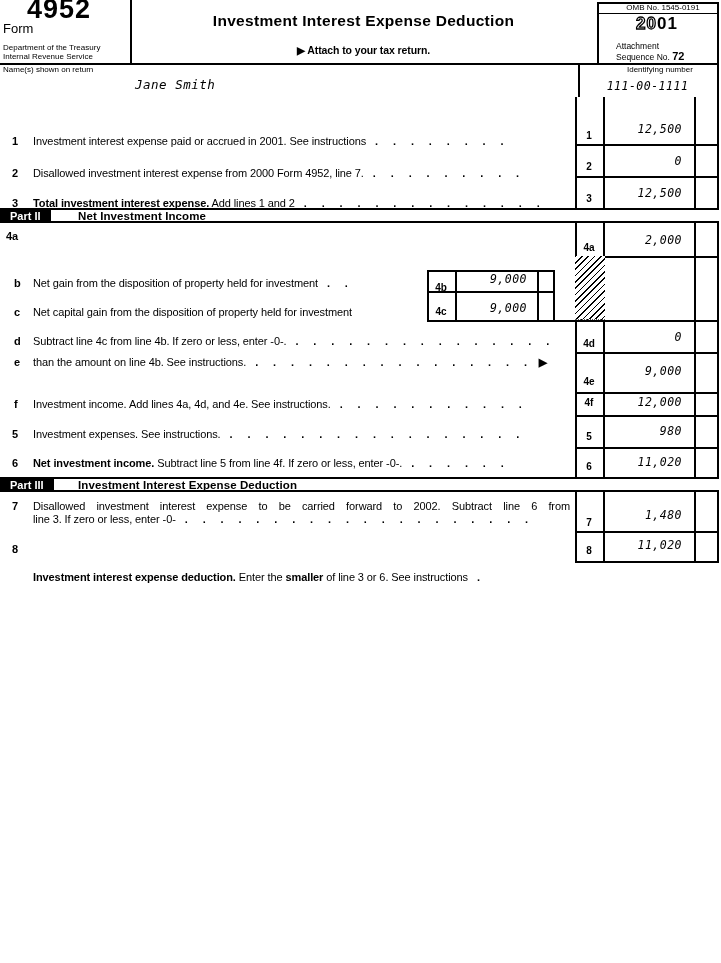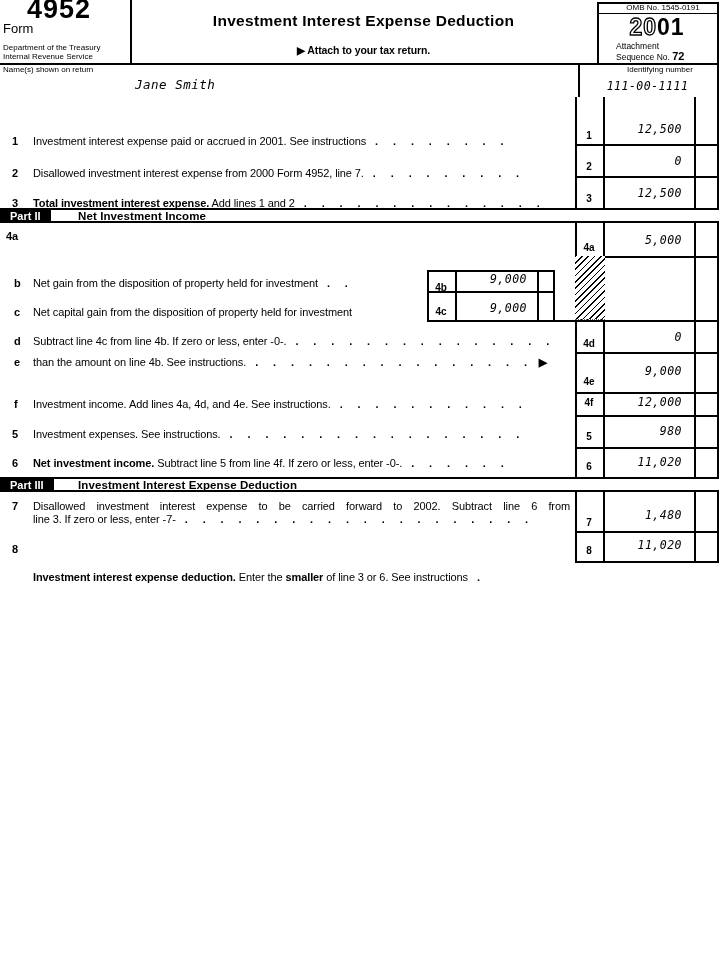--- a/index.html
+++ b/index.html
@@ -21,21 +21,21 @@
        border-top:2px solid #000;border-bottom:2px solid #000;box-sizing:border-box;}
   .plabel{position:absolute;left:0;top:0;bottom:0;background:#000;color:#fff;
           font-weight:bold;font-size:11px;padding:0 10px;display:flex;align-items:center;}
   .ptitle{position:absolute;left:78px;top:0;bottom:0;display:flex;align-items:center;
           font-weight:bold;font-size:11.5px;letter-spacing:0.1px;}
   .lbl{position:absolute;font-size:8px;}
   .hatch{position:absolute;left:575px;top:256px;width:30px;height:64px;
          background:repeating-linear-gradient(135deg,#000 0,#000 1.2px,#fff 1.2px,#fff 4.5px);
          border-bottom:1px dotted #555;box-sizing:border-box;}
   .year{position:absolute;left:597px;top:14px;width:120px;text-align:center;
-        font-size:23px;font-weight:bold;letter-spacing:1px;}
+        font-size:17px;font-weight:bold;letter-spacing:1px;}
   .year .outline{color:#fff;-webkit-text-stroke:1.3px #000;}
 </style>
 </head>
 <body>
 
 <div class="page">
 
   <div class="vl" style="left:130px;top:0;height:63px;"></div>
   <div class="hl" style="left:597px;top:2px;width:122px;"></div>
   <div class="vl" style="left:597px;top:2px;height:61px;"></div>
@@ -108,21 +108,21 @@
   <span class="ref" style="left:575px;top:161px;">2</span>
   <span class="val" style="left:601px;top:154px;width:81px;">0</span>
 
   <span class="num" style="left:12px;top:197px;">3</span>
   <div class="t" style="left:33px;top:197px;width:555px;"><span class="b">Total investment interest expense.</span><span> Add lines 1 and 2</span><span class="dots">. . . . . . . . . . . . . .</span></div>
   <span class="ref" style="left:575px;top:193px;">3</span>
   <span class="val" style="left:601px;top:186px;width:81px;">12,500</span>
 
   <span class="num" style="left:6px;top:230px;">4a</span>
   <span class="ref" style="left:575px;top:242px;">4a</span>
-  <span class="val" style="left:601px;top:233px;width:81px;">5,000</span>
+  <span class="val" style="left:601px;top:233px;width:81px;">2,000</span>
 
   <span class="num" style="left:14px;top:277px;">b</span>
   <div class="t" style="left:33px;top:277px;width:390px;"><span>Net gain from the disposition of property held for investment</span><span class="dots">. .</span></div>
   <span class="ref" style="left:427px;top:282px;">4b</span>
   <span class="val" style="left:457px;top:272px;width:70px;">9,000</span>
 
   <span class="num" style="left:14px;top:306px;">c</span>
   <div class="t" style="left:33px;top:306px;width:390px;"><span>Net capital gain from the disposition of property held for investment</span></div>
   <span class="ref" style="left:427px;top:306px;">4c</span>
   <span class="val" style="left:457px;top:301px;width:70px;">9,000</span>
@@ -151,21 +151,21 @@
   <span class="val" style="left:601px;top:424px;width:81px;">980</span>
 
   <span class="num" style="left:12px;top:457px;">6</span>
   <div class="t" style="left:33px;top:457px;width:555px;"><span class="b">Net investment income.</span><span> Subtract line 5 from line 4f. If zero or less, enter -0-.</span><span class="dots">. . . . . .</span></div>
   <span class="ref" style="left:575px;top:461px;">6</span>
   <span class="val" style="left:601px;top:455px;width:81px;">11,020</span>
 
   <span class="num" style="left:12px;top:500px;">7</span>
   <div class="t" style="left:33px;top:500px;width:537px;">
     <span class="jst">Disallowed investment interest expense to be carried forward to 2002. Subtract line 6 from</span>
-    <span>line 3. If zero or less, enter -7-</span><span class="dots">. . . . . . . . . . . . . . . . . . . .</span>
+    <span>line 3. If zero or less, enter -0-</span><span class="dots">. . . . . . . . . . . . . . . . . . . .</span>
   </div>
   <span class="ref" style="left:575px;top:517px;">7</span>
   <span class="val" style="left:601px;top:508px;width:81px;">1,480</span>
 
   <span class="num" style="left:12px;top:543px;">8</span>
   <div class="t" style="left:33px;top:543px;width:555px;margin-top:28px;"><span class="b">Investment interest expense deduction.</span><span> Enter the </span><span class="b">smaller</span><span> of line 3 or 6. See instructions</span><span class="dots">.</span></div>
   <span class="ref" style="left:575px;top:545px;">8</span>
   <span class="val" style="left:601px;top:538px;width:81px;">11,020</span>
 
 </div>

